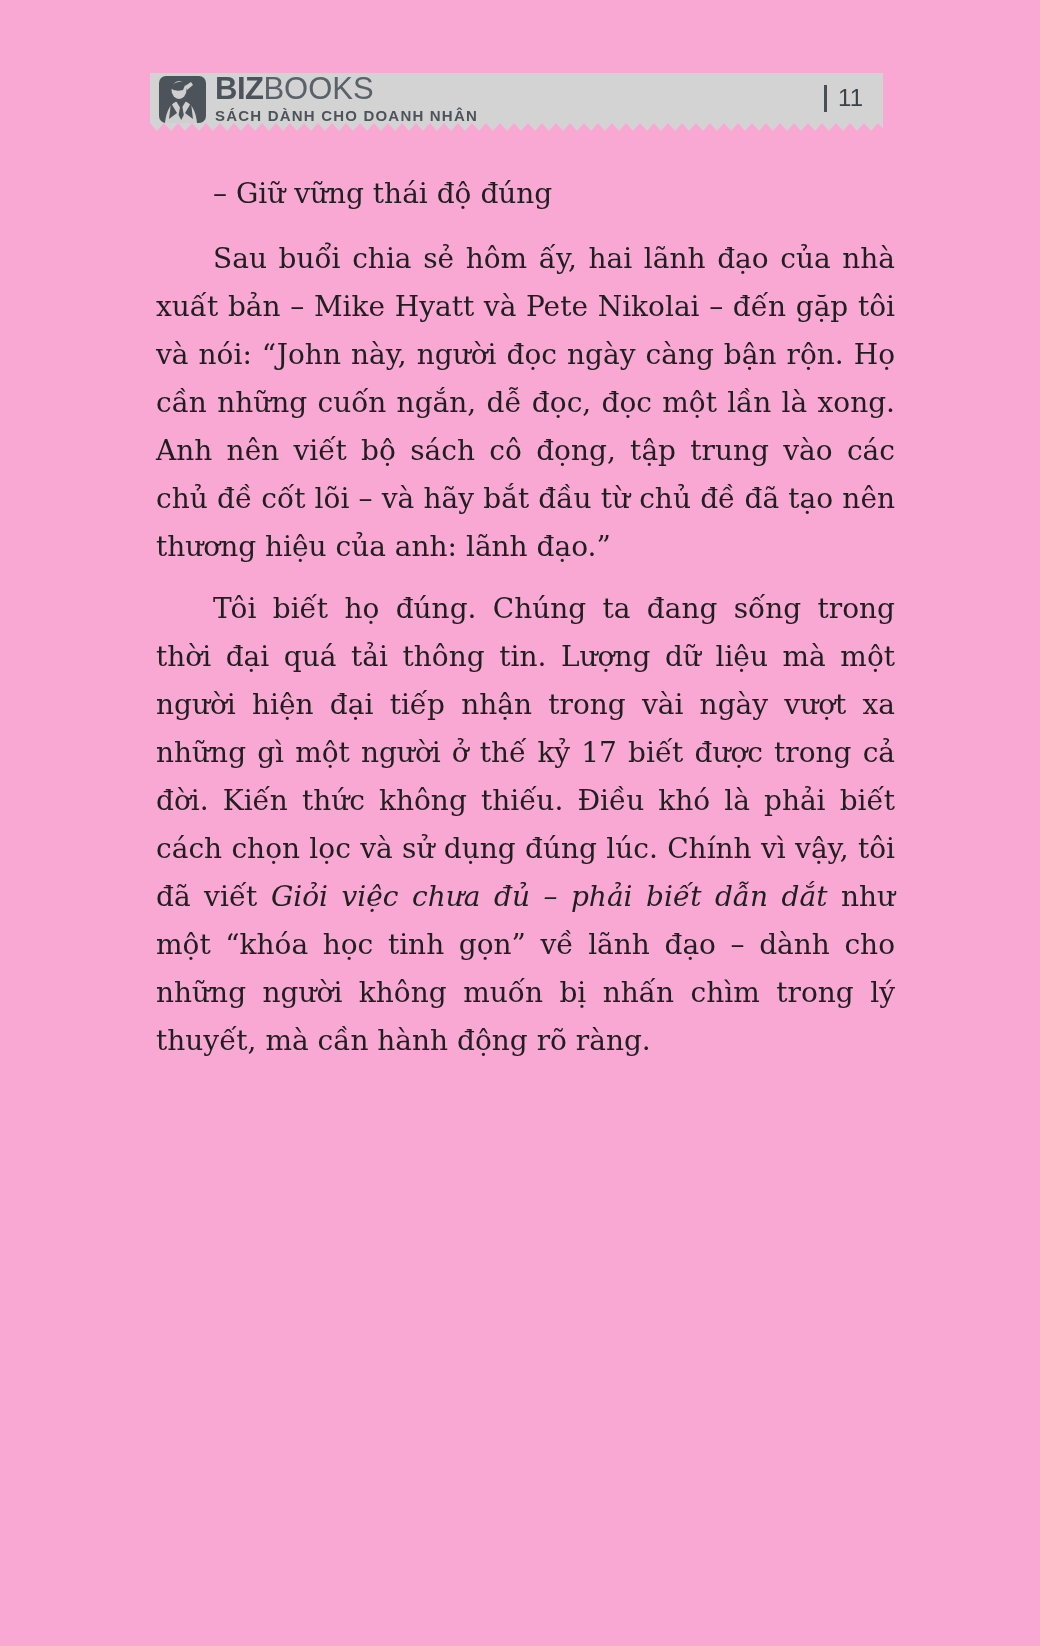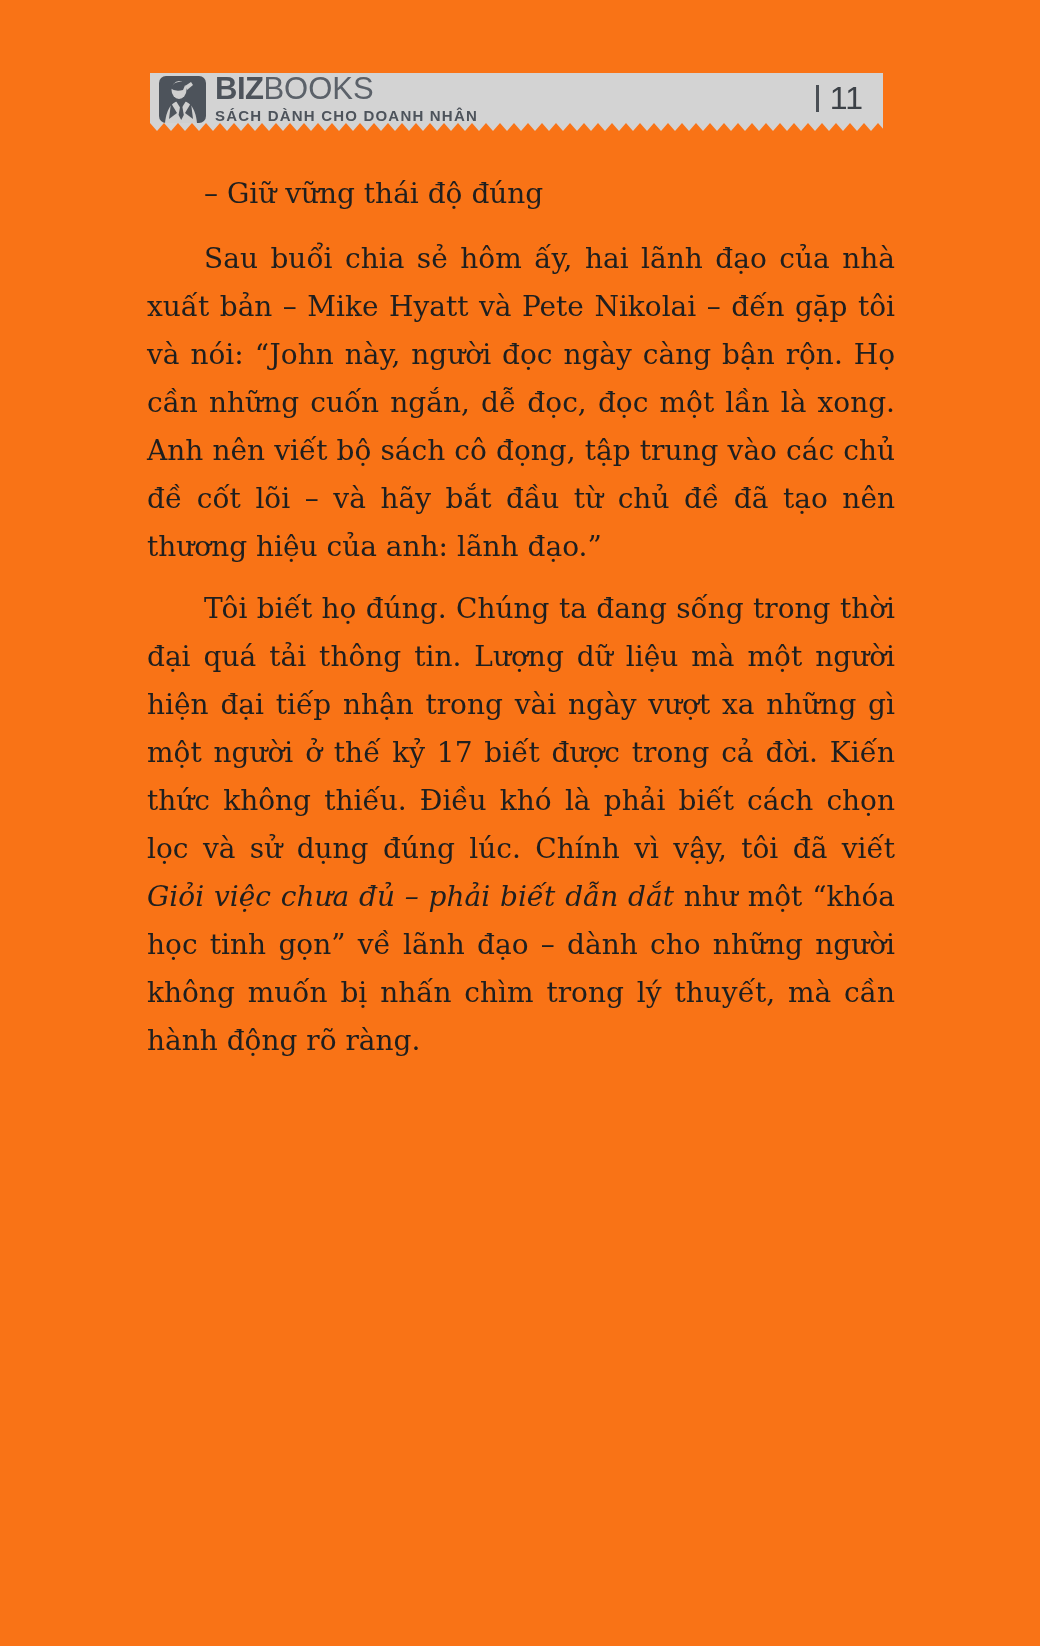--- a/index.html
+++ b/index.html
@@ -1,20 +1,20 @@
 <!DOCTYPE html>
 <html><head>
 <meta charset="utf-8">
 <style>
   html,body{margin:0;padding:0;background:#ffffff;}
   .page{
     position:relative;
     width:1040px;
     height:1646px;
-    background:#f97316;
+    background:#f9a8d4;
     font-family:"DejaVu Serif","Liberation Serif",serif;
     color:#1f1f1f;
     overflow:hidden;
   }
 
   
   .header{position:absolute;top:73px;left:150px;width:733px;}
   .banner{
     background:#d3d3d3;
     height:50px;
@@ -42,37 +42,37 @@
     font-weight:bold;
     color:#4d535b;
     letter-spacing:1.2px;
     margin-top:4px;
     white-space:nowrap;
   }
   .pageno{display:flex;align-items:center;gap:11px;}
   .pageno-bar{width:3px;height:27px;background:#4a4f55;}
   .pageno-num{
     font-family:"Liberation Sans",sans-serif;
-    font-size:32px;
+    font-size:24px;
     color:#3c4147;
     line-height:1;
   }
 
   
   .content{
     position:absolute;
     top:170px;
     left:147px;
     width:748px;
     text-align:justify;
   }
   .para{
     font-size:28px;
     line-height:48px;
-    margin:0 0 14px 0;
+    margin:0 0 14px 9px;
     text-indent:57px;
   }
   .bullet{margin-bottom:17px;text-align:left;}
   .book-title{font-style:italic;}
 </style>
 </head>
 <body>
 
 <div class="page">
 

